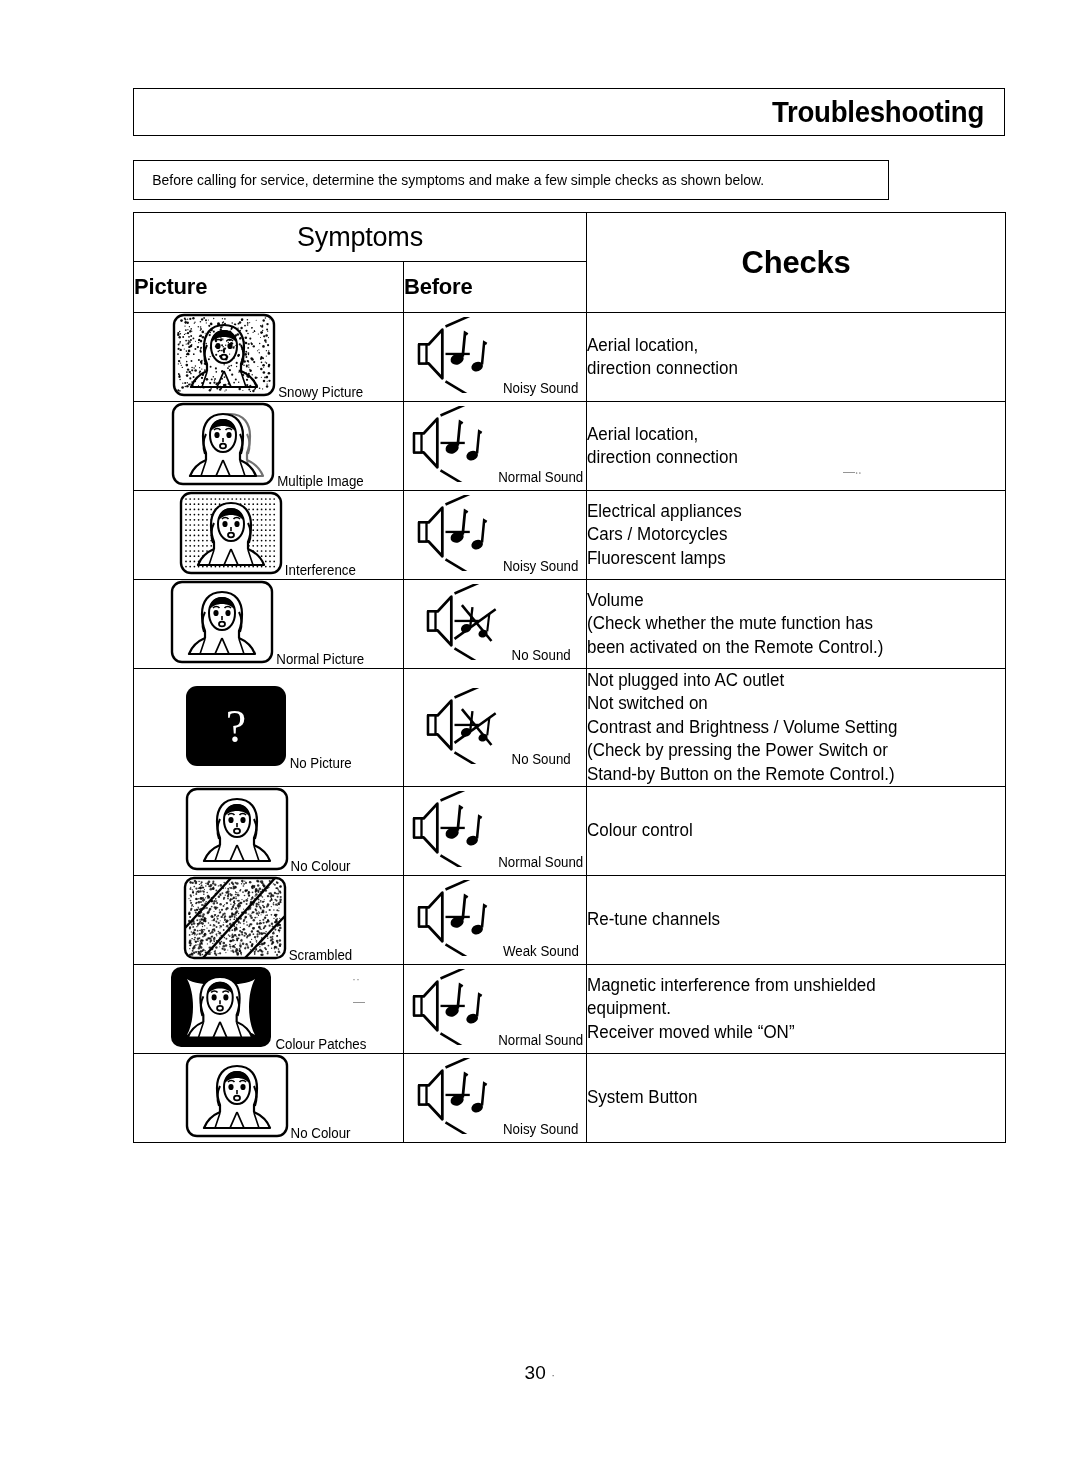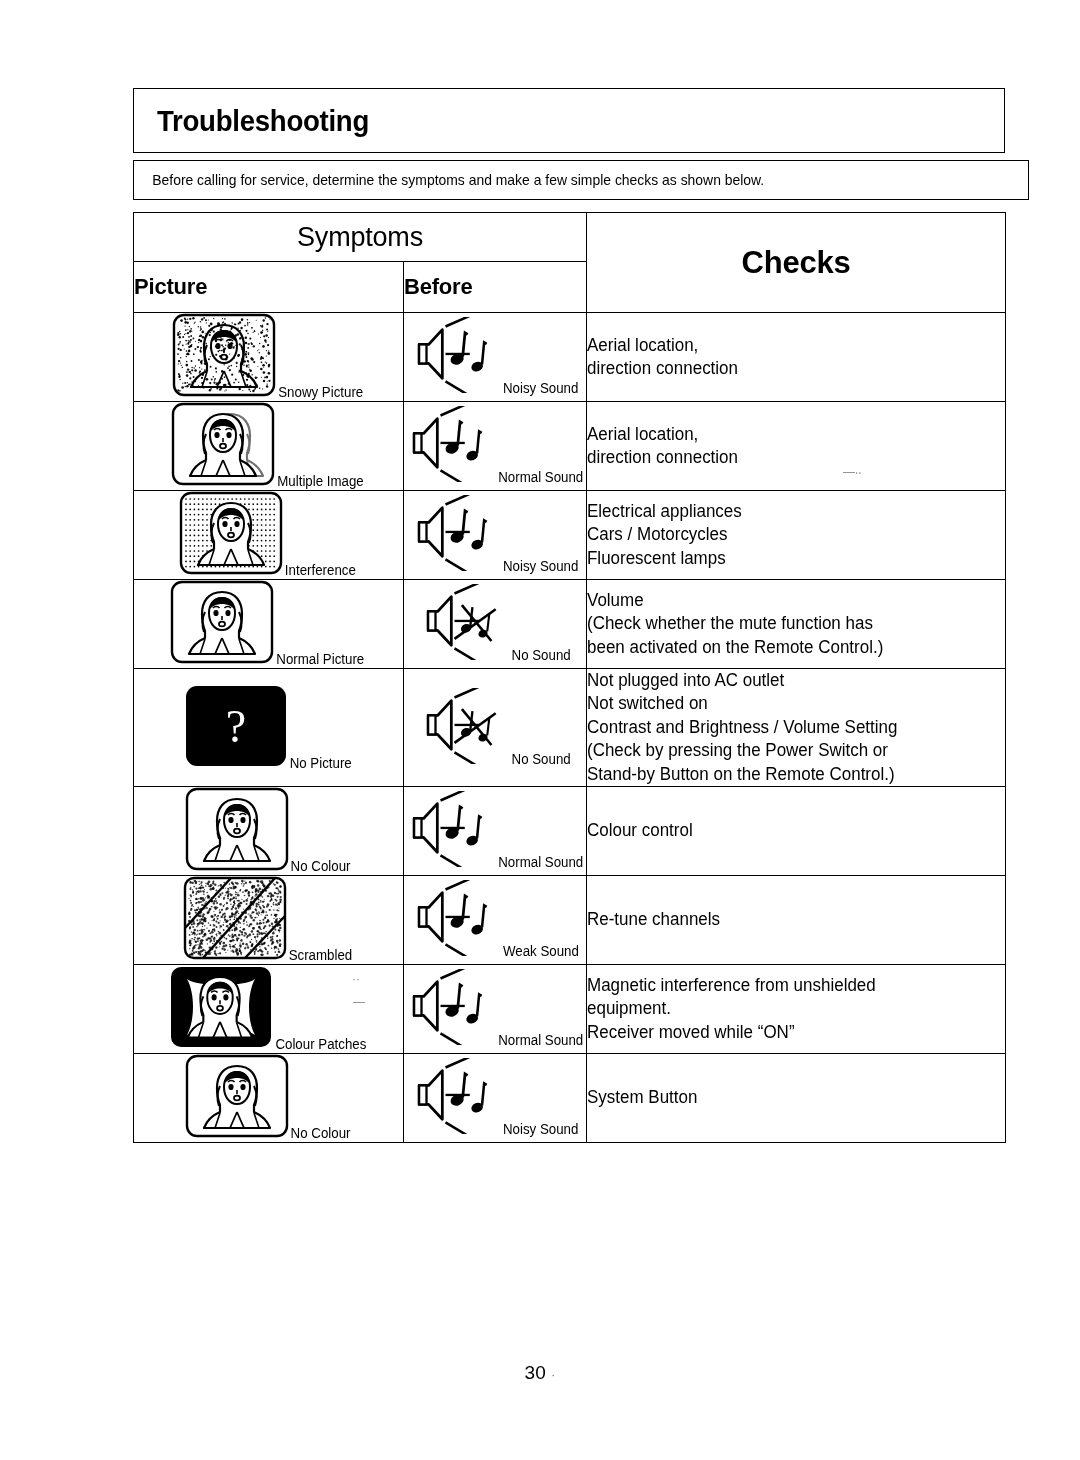--- a/index.html
+++ b/index.html
@@ -22,42 +22,43 @@
     width: 1080px;
     height: 1460px;
   }
 
   
   .title-box {
     position: absolute;
     left: 133px;
     top: 88px;
     width: 872px;
-    height: 65px;
+    height: 48px;
     border: 1.5px solid #000;
     box-sizing: border-box;
     display: flex;
     align-items: center;
+    justify-content: flex-end;
   }
   .title-text {
     font-size: 30px;
     font-weight: bold;
     letter-spacing: -0.3px;
     padding-left: 25px;
     line-height: 1;
     transform: scaleX(0.92);
     transform-origin: left center;
   }
 
   
   .intro-box {
     position: absolute;
     left: 133px;
     top: 160px;
-    width: 896px;
+    width: 756px;
     height: 40px;
     border: 1.5px solid #000;
     box-sizing: border-box;
     display: flex;
     align-items: center;
   }
   .intro-text {
     font-size: 14.5px;
     padding-left: 19px;
     transform: scaleX(0.96);

